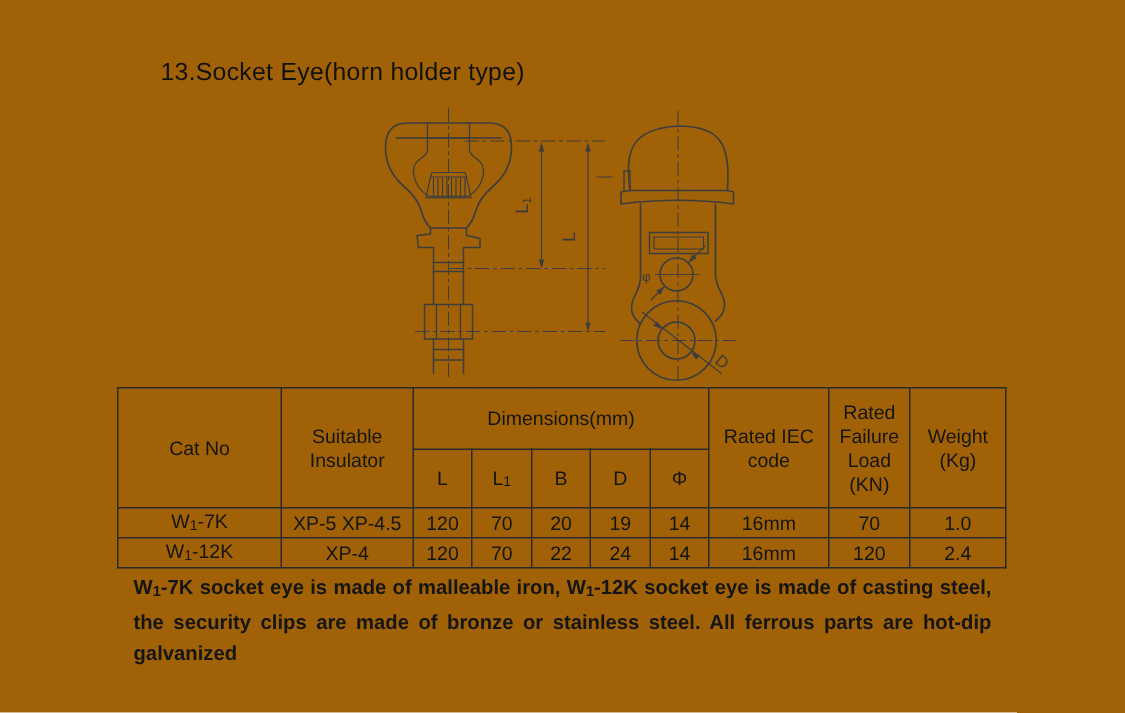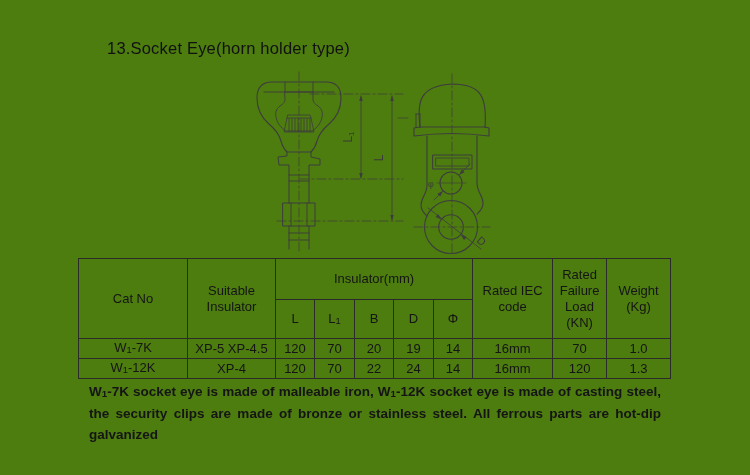--- a/index.html
+++ b/index.html
@@ -1,17 +1,17 @@
 <!DOCTYPE html>
 <html><head>
 <meta charset="utf-8">
 <style>
   html,body { margin:0; padding:0; background:#fff; }
   .page {
-    position:relative; width:750px; height:475px; background:#4d7c0f;
+    position:relative; width:750px; height:475px; background:#a16207;
     font-family:"Liberation Sans", sans-serif; color:#1a1a1a; overflow:hidden;
   }
   .title {
     position:absolute; left:107px; top:39px;
     font-size:16.5px; letter-spacing:0.2px; color:#111;
   }
   .drawing { position:absolute; left:230px; top:70px; }
   .spec-table {
     position:absolute; left:78px; top:258px;
     border-collapse:collapse; table-layout:fixed; width:592px;
@@ -155,21 +155,21 @@
       <col style="width:40px">
         <col style="width:39px">
       <col style="width:80px">
         <col style="width:54px">
         <col style="width:64px">
     </colgroup>
     <tbody>
         <tr class="hdr-top">
       <th rowspan="2">Cat No</th>
       <th rowspan="2">Suitable Insulator</th>
-      <th colspan="5">Insulator(mm)</th>
+      <th colspan="5">Dimensions(mm)</th>
       <th rowspan="2">Rated IEC code</th>
       <th rowspan="2">Rated Failure Load (KN)</th>
       <th rowspan="2">Weight (Kg)</th>
     </tr>
     <tr class="hdr-sub">
       <th>L</th>
       <th><span>L</span><span class="sub1">1</span></th>
       <th>B</th>
       <th>D</th>
       <th>Φ</th>
@@ -189,20 +189,20 @@
     <tr class="data-row">
       <td><span>W</span><span class="sub1">1</span><span>-12K</span></td>
       <td>XP-4</td>
       <td>120</td>
       <td>70</td>
       <td>22</td>
       <td>24</td>
       <td>14</td>
       <td>16mm</td>
       <td>120</td>
-      <td>1.3</td>
+      <td>2.4</td>
     </tr>
   </tbody>
     </table>
 
   <div class="note"><span>W</span><span class="sub1">1</span><span>-7K socket eye is made of malleable iron, W</span><span class="sub1">1</span><span>-12K socket eye is made of casting steel, the security clips are made of bronze or stainless steel. All ferrous parts are hot-dip galvanized</span></div>
 
 </div>
 
 </body></html>

